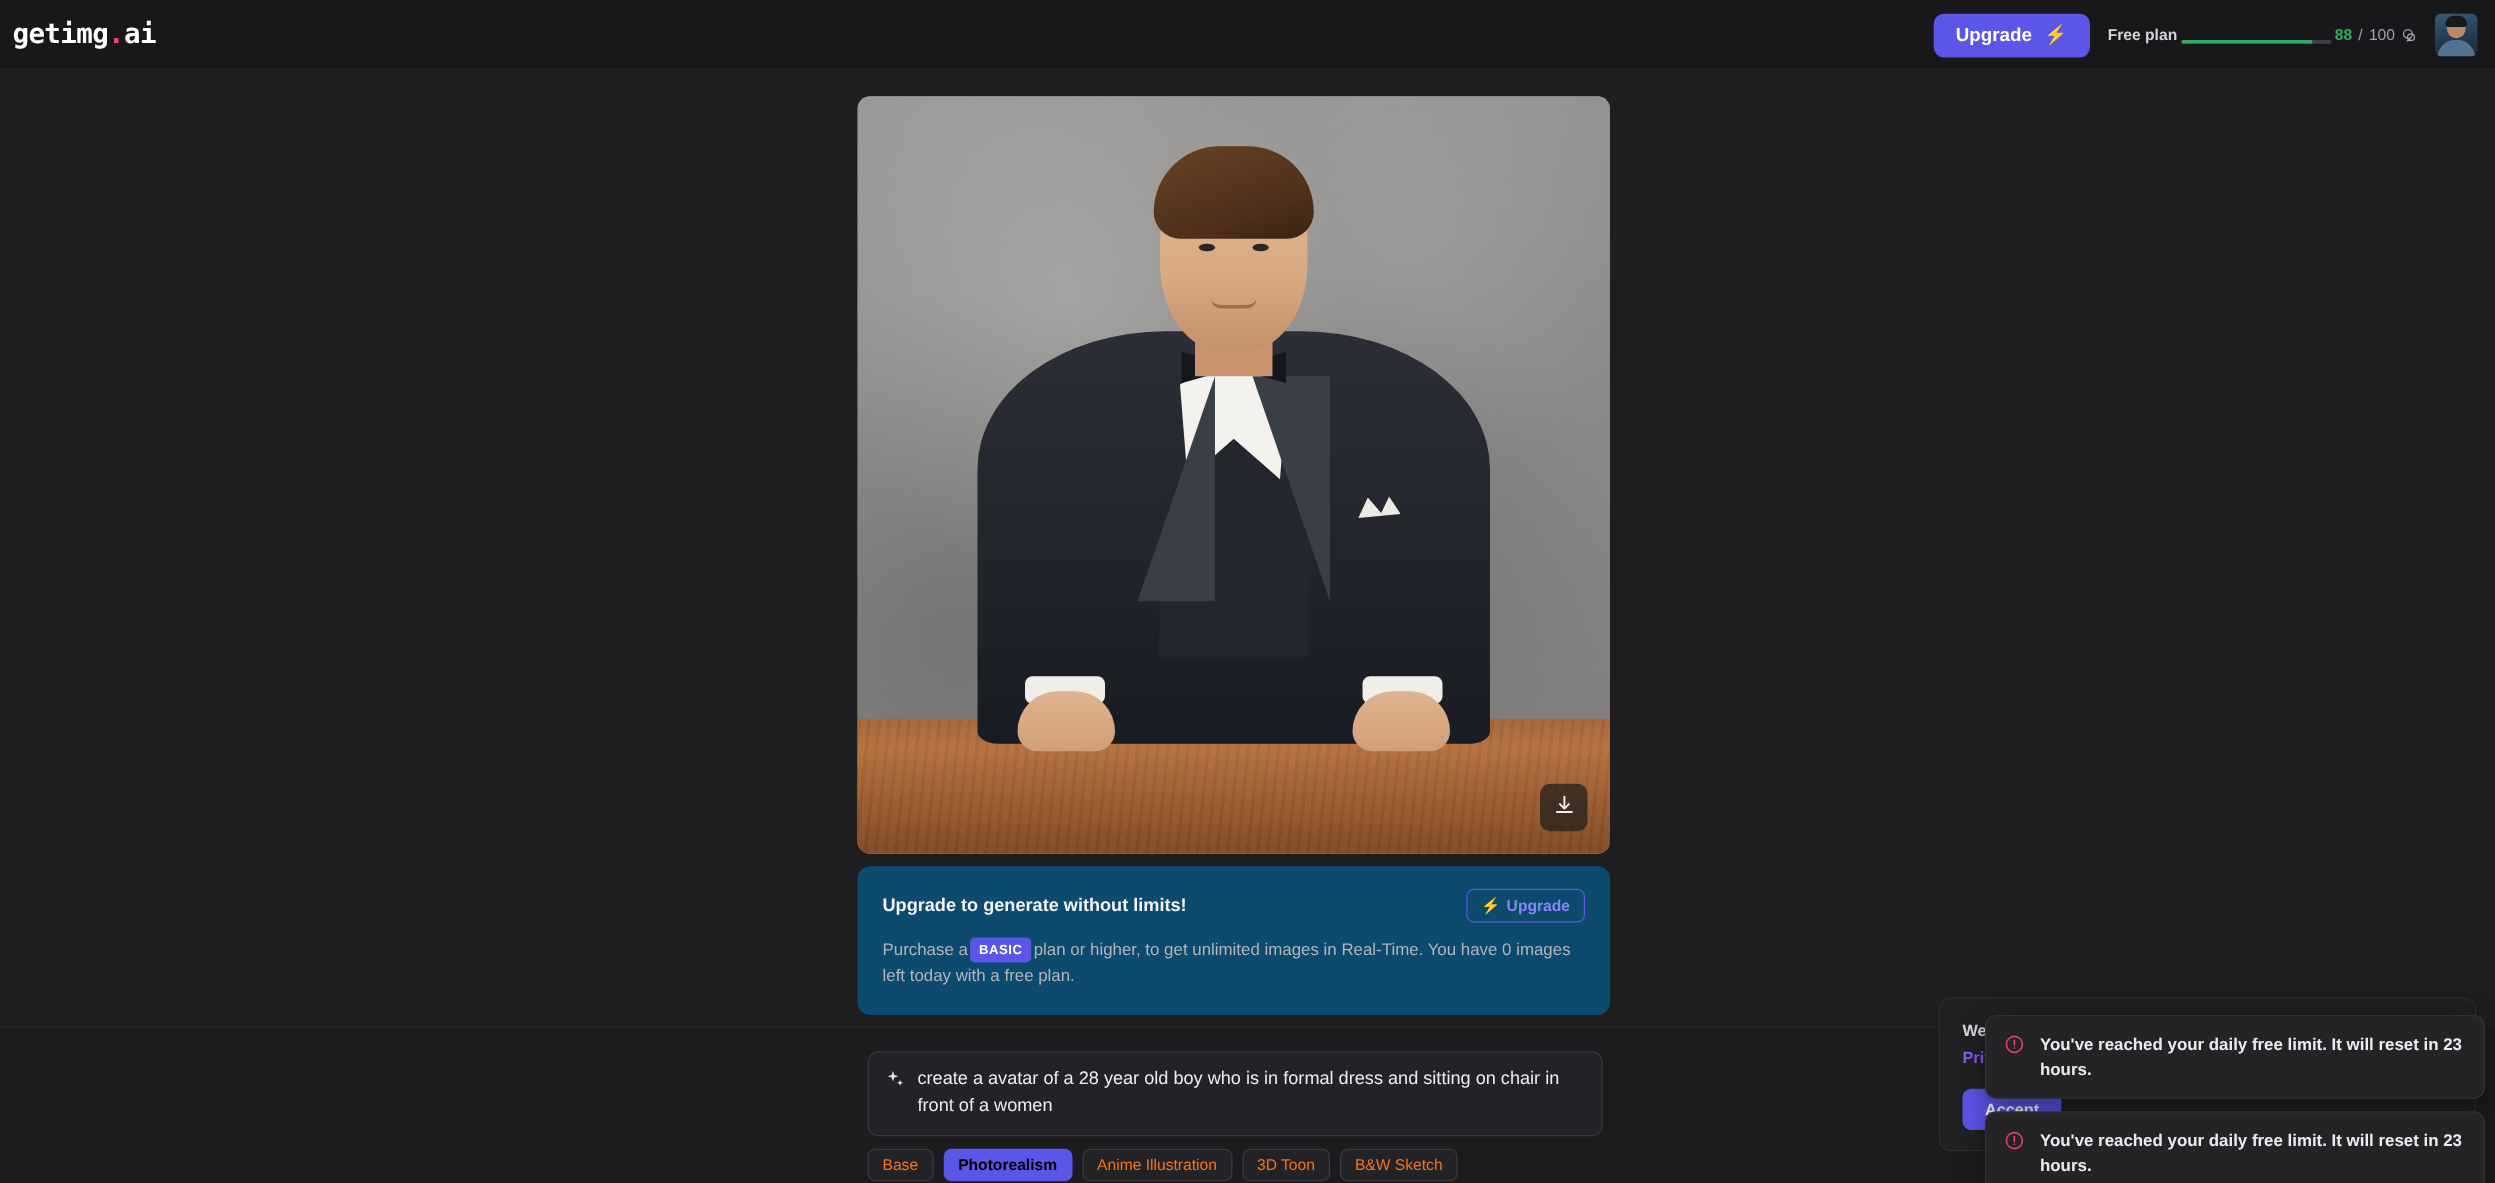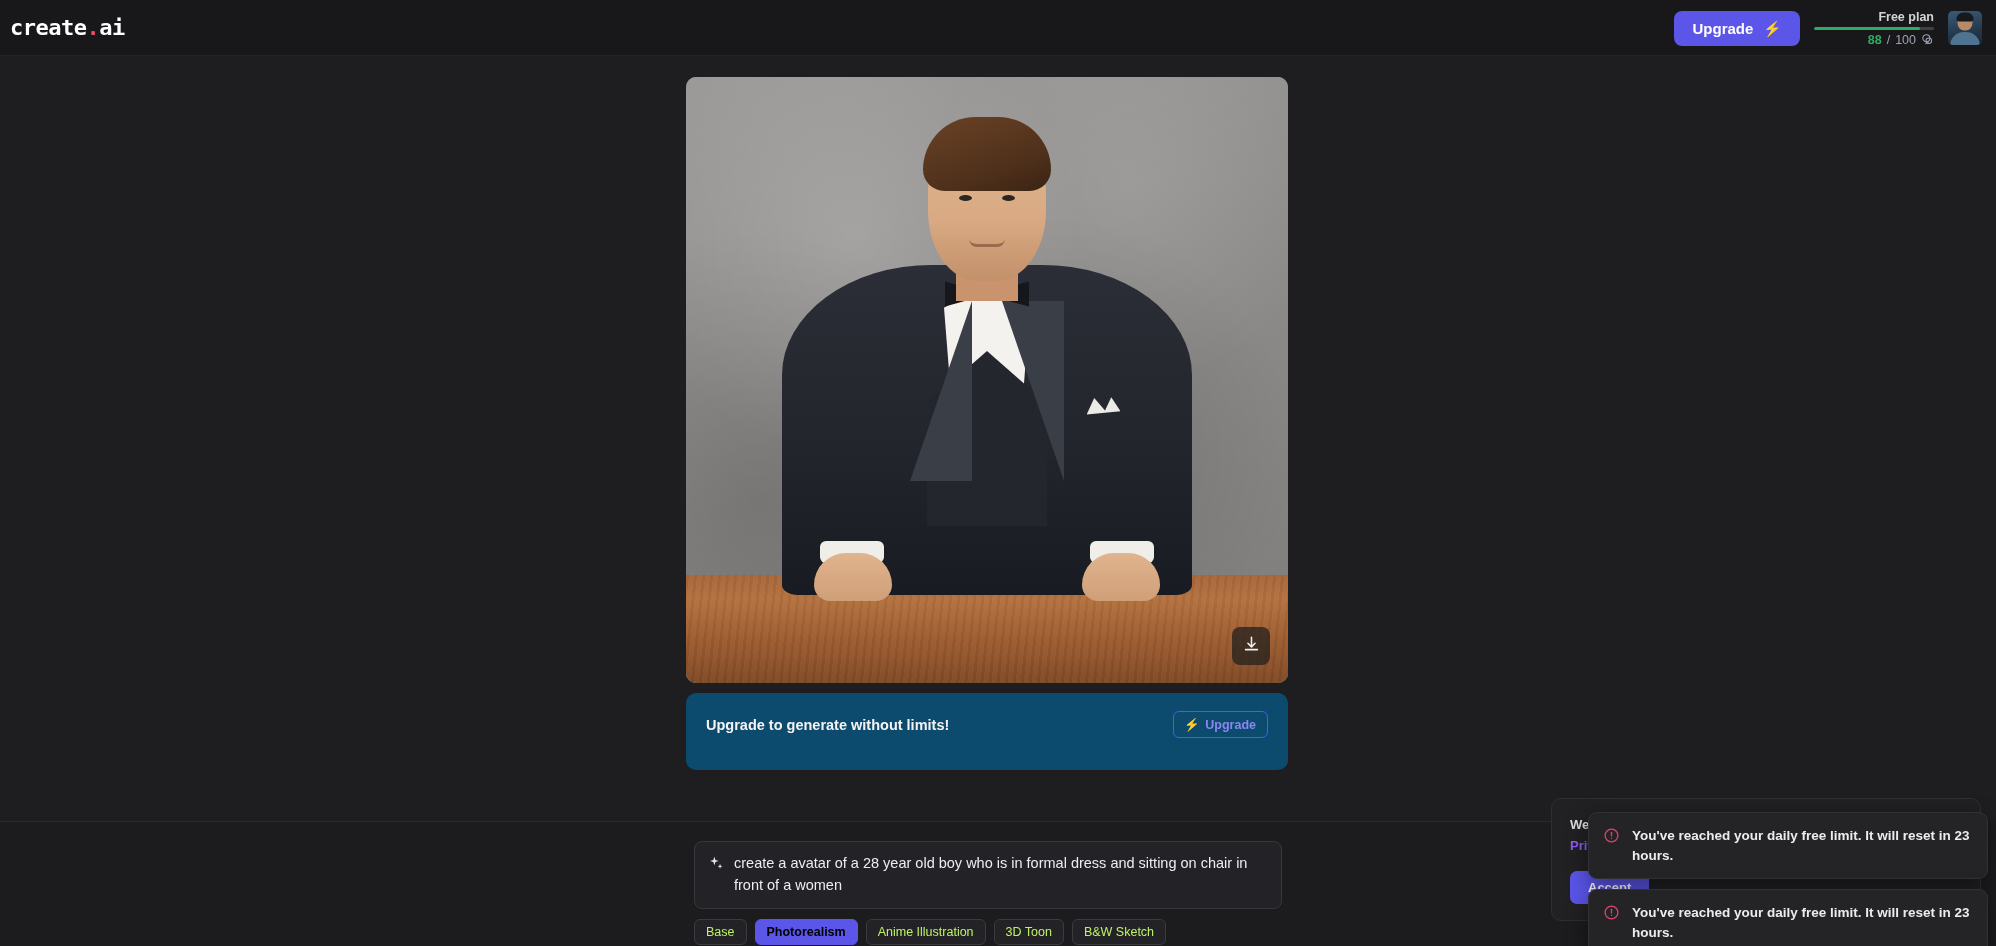--- a/index.html
+++ b/index.html
@@ -58,21 +58,21 @@
     font-size: 15px; font-weight: 700;
     padding: 9px 18px;
     border-radius: 8px;
     border: none; cursor: pointer;
     display: flex; align-items: center; gap: 10px;
     white-space: nowrap;
   }
   .bolt { font-size: 15px; line-height: 1; }
 
   .plan-box {
-    display: flex; flex-direction: column;
+    display: flex; flex-direction: row;
     align-items: flex-end;
     gap: 3px;
     min-width: 120px;
   }
   .plan-label { font-size: 12.5px; color: #d4d4d8; font-weight: 600; }
   .plan-bar {
     width: 120px; height: 3px;
     background: #3f3f46; border-radius: 2px;
     position: relative; overflow: hidden;
   }
@@ -342,21 +342,21 @@
     color: #ededf0;
     white-space: normal;
   }
   .chips { display: flex; gap: 8px; margin-top: 10px; }
   .chip {
     font-size: 12.5px;
     padding: 5px 11px;
     border-radius: 6px;
     border: 1px solid #3a3a40;
     background: #232327;
-    color: #bef264;
+    color: #f97316;
     cursor: pointer;
     white-space: nowrap;
   }
   .chip.active {
     background: #5b55e8; border-color: #5b55e8;
     color: #000000; font-weight: 700;
   }
 
   
   .cookie {
@@ -399,21 +399,21 @@
   .toast-msg {
     font-size: 13.5px; line-height: 1.45; color: #ececf0; font-weight: 600;
   }
   .err-icon { flex: 0 0 auto; margin-top: 1px; }
 </style>
 </head>
 <body>
 
 <div class="header">
 
-  <div class="logo"><span>create</span><span class="dot">.</span><span>ai</span></div>
+  <div class="logo"><span>getimg</span><span class="dot">.</span><span>ai</span></div>
 
 
   <div class="header-right">
     <button class="upgrade-btn">
       <span>Upgrade</span>
       <span class="bolt">⚡</span>
     </button>
 
     <div class="plan-box">
       <div class="plan-label">Free plan</div>
@@ -484,20 +484,23 @@
     </div>
 
     <div class="banner">
       <div class="banner-head">
         <div class="banner-title">Upgrade to generate without limits!</div>
         <button class="banner-upgrade">
           <span>⚡</span>
           <span>Upgrade</span>
         </button>
       </div>
+      <div class="banner-body">
+        <span>Purchase a</span><span class="pill-basic">BASIC</span><span>plan or higher, to get unlimited images in Real-Time. You have 0 images left today with a free plan.</span>
+      </div>
     </div>
 
   </div>
 </div>
 
 <div class="promptbar">
   <div class="prompt-col">
 
     <div class="prompt-box">
       <span class="sparkle">

